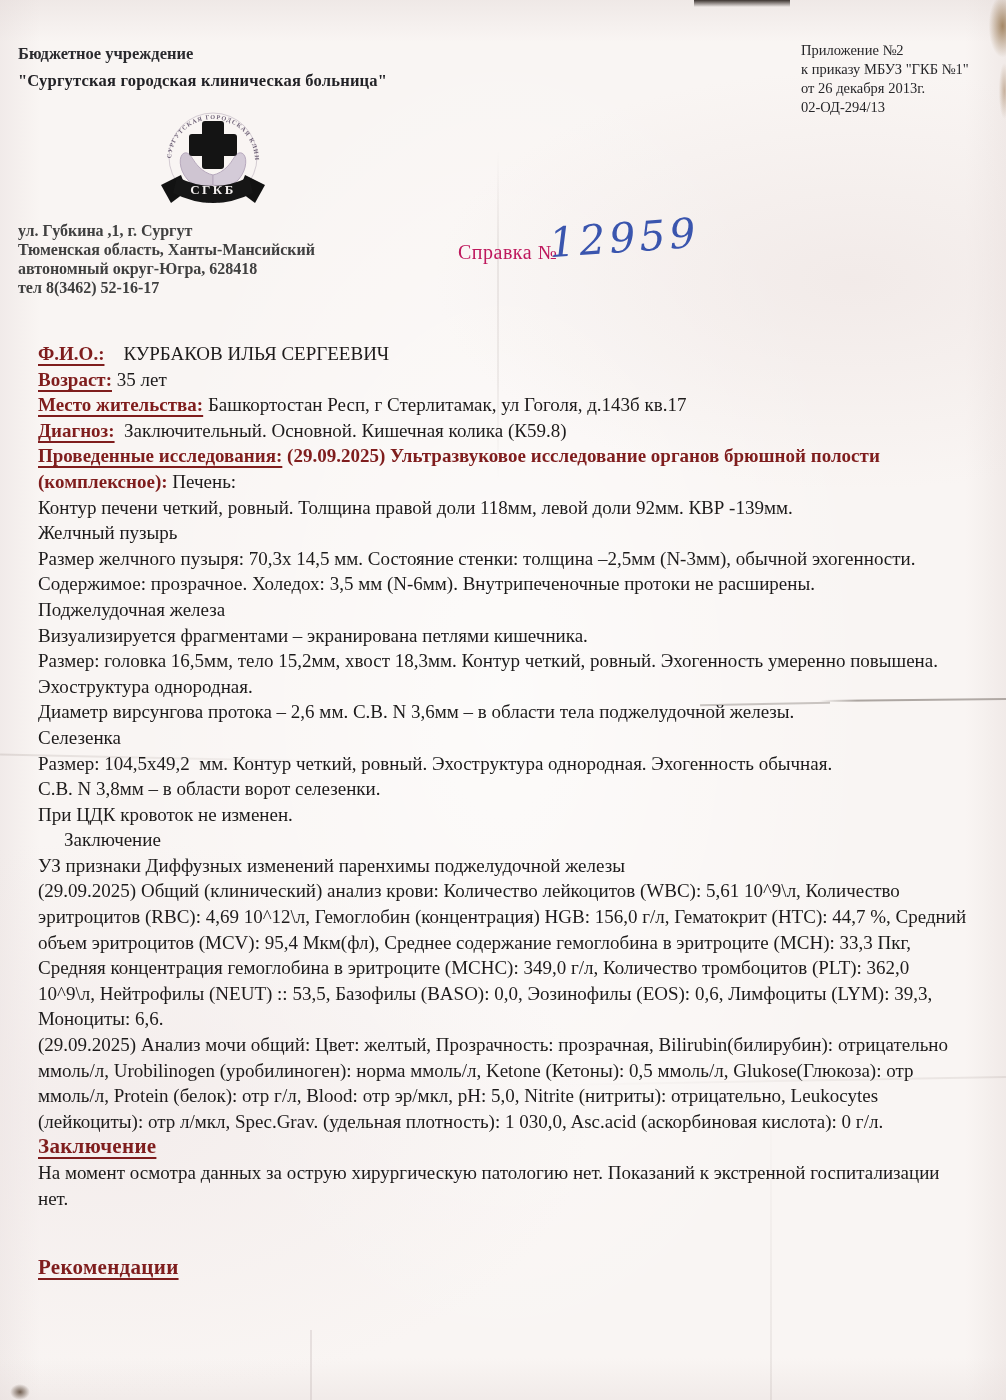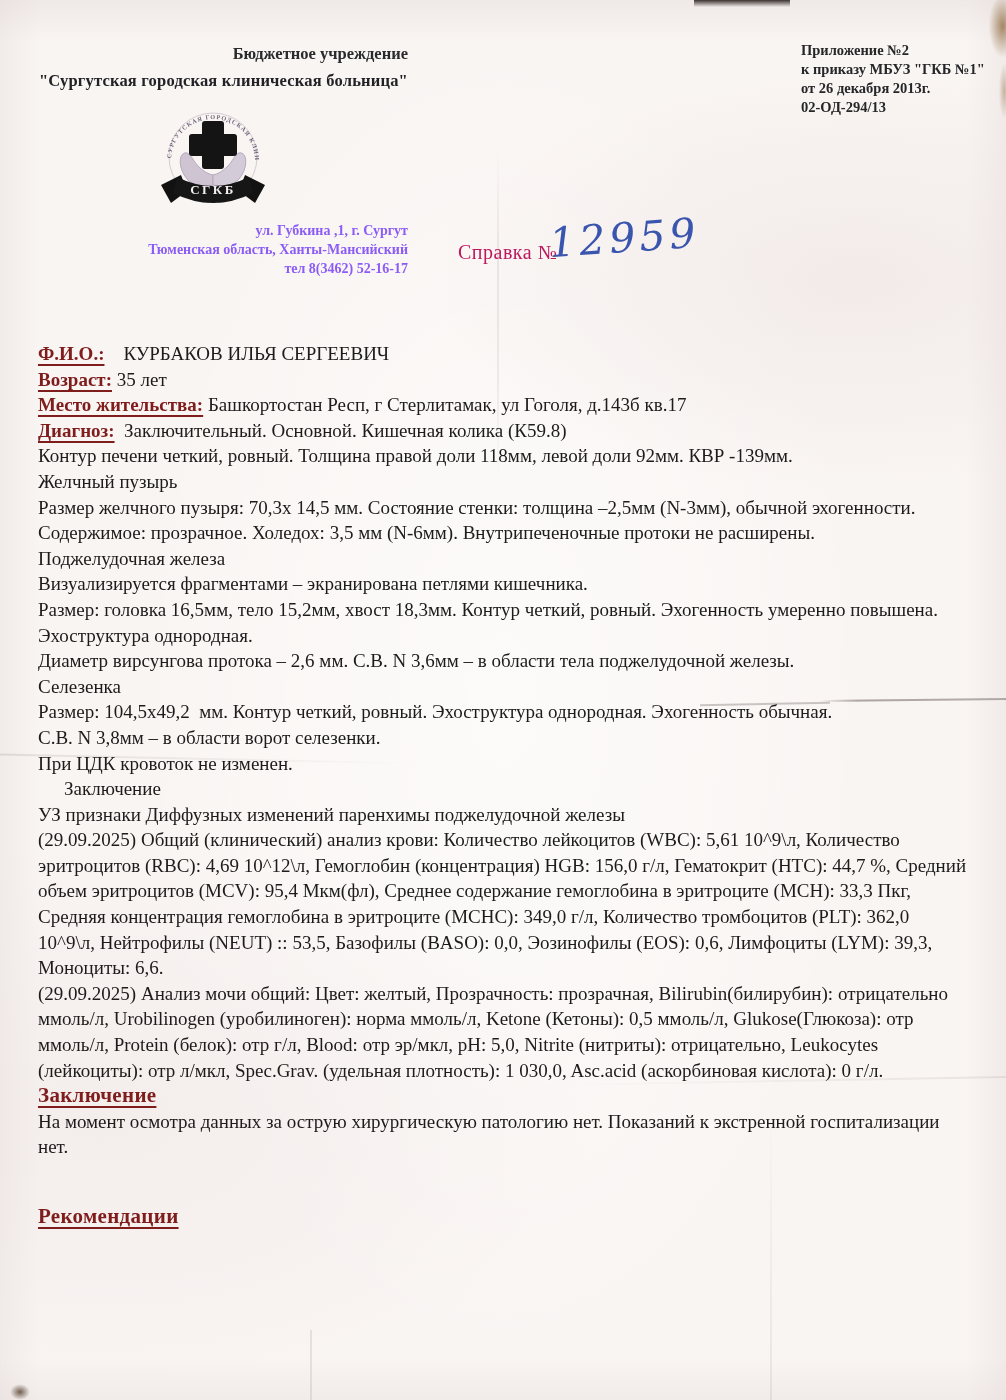--- a/index.html
+++ b/index.html
@@ -17,27 +17,27 @@
       radial-gradient(ellipse 700px 400px at 10% 80%, rgba(238,229,229,.5), transparent 70%),
       radial-gradient(ellipse 500px 900px at 50% 50%, rgba(255,255,255,.6), transparent 75%),
       linear-gradient(90deg, rgba(225,215,214,.35) 0%, rgba(255,255,255,0) 4%, rgba(255,255,255,0) 96%, rgba(228,218,216,.4) 100%),
       linear-gradient(180deg, rgba(229,220,218,.5) 0%, rgba(255,255,255,0) 3%, rgba(255,255,255,0) 97%, rgba(231,222,220,.45) 100%),
       #f9f5f3;
   }
   .crease{position:absolute;pointer-events:none;}
   .artifact{position:absolute;pointer-events:none;}
 
   
-  .org-block{position:absolute;left:18px;top:44px;width:390px;text-align:right;}
+  .org-block{position:absolute;left:18px;top:44px;width:390px;text-align:left;}
   .org-type{font-weight:bold;font-size:16.5px;color:#2a2a2e;}
   .org-name{font-weight:bold;font-size:16.5px;color:#222226;margin-top:7px;letter-spacing:.2px;}
   .logo-wrap{margin:8px auto 0 auto;width:132px;height:118px;}
-  .addr{margin-top:4px;font-weight:bold;font-size:14px;line-height:19px;color:#8b5cf6;}
+  .addr{margin-top:4px;font-weight:bold;font-size:16px;line-height:19px;color:#404040;}
 
-  .annex{position:absolute;left:801px;top:41px;font-weight:bold;font-size:14.5px;line-height:19px;color:#262629;}
+  .annex{position:absolute;left:801px;top:41px;font-weight:normal;font-size:14.5px;line-height:19px;color:#262629;}
 
   .cert-line{position:absolute;left:458px;top:241px;font-weight:normal;font-size:20px;color:#be185d;letter-spacing:.5px;}
   .cert-number{
     position:absolute;left:549px;top:214px;
     font-family:"DejaVu Serif",serif;font-style:italic;
     font-size:41px;color:#3a55ae;letter-spacing:4px;
     transform:rotate(-4deg);
   }
 
   
@@ -99,39 +99,41 @@
         <path d="M14 86 L34 76 L40 92 L24 104 Z" fill="#121212"></path>
         <path d="M118 86 L98 76 L92 92 L108 104 Z" fill="#121212"></path>
         <path d="M30 78 Q66 96 102 78 L106 94 Q66 114 26 94 Z" fill="#161616"></path>
         <text x="66" y="95" text-anchor="middle" font-size="13" font-weight="bold" fill="#f3efee" letter-spacing="2.5">СГКБ</text>
       </g>
     </svg>
   </div>
   <div class="addr">
     <div>ул. Губкина ,1, г. Сургут</div>
     <div>Тюменская область, Ханты-Мансийский</div>
+    <div>автономный округ-Югра,  628418</div>
     <div>тел 8(3462) 52-16-17</div>
   </div>
 </div>
 
 <div class="annex">
   <div>Приложение №2</div>
   <div>к приказу МБУЗ "ГКБ №1"</div>
   <div>от 26 декабря 2013г.</div>
   <div>02-ОД-294/13</div>
 </div>
 
 <div class="cert-line">Справка №</div>
 <div class="cert-number">12959</div>
 
 <div class="doc-body">
     <div class="para"><span class="bold und">Ф.И.О.:</span><span class="">    КУРБАКОВ ИЛЬЯ СЕРГЕЕВИЧ</span></div>
     <div class="para"><span class="bold und">Возраст:</span><span class=""> 35 лет</span></div>
     <div class="para"><span class="bold und">Место жительства:</span><span class=""> Башкортостан Респ, г Стерлитамак, ул Гоголя, д.143б кв.17</span></div>
     <div class="para"><span class="bold und">Диагноз:</span><span class="">  Заключительный. Основной. Кишечная колика (К59.8)</span></div>
+    <div class="para"><span class="bold und">Проведенные исследования:</span><span class=""> </span><span class="bold">(29.09.2025) Ультразвуковое исследование органов брюшной полости (комплексное):</span><span class=""> Печень:</span></div>
     <div class="para"><span class="">Контур печени четкий, ровный. Толщина правой доли 118мм, левой доли 92мм. КВР -139мм.</span></div>
     <div class="para"><span class="">Желчный пузырь</span></div>
     <div class="para"><span class="">Размер желчного пузыря: 70,3х 14,5 мм. Состояние стенки: толщина –2,5мм (N-3мм), обычной эхогенности. Содержимое: прозрачное. Холедох: 3,5 мм (N-6мм). Внутрипеченочные протоки не расширены.</span></div>
     <div class="para"><span class="">Поджелудочная железа</span></div>
     <div class="para"><span class="">Визуализируется фрагментами – экранирована петлями кишечника.</span></div>
     <div class="para"><span class="">Размер: головка 16,5мм, тело 15,2мм, хвост 18,3мм. Контур четкий, ровный. Эхогенность умеренно повышена. Эхоструктура однородная.</span></div>
     <div class="para"><span class="">Диаметр вирсунгова протока – 2,6 мм. С.В. N 3,6мм – в области тела поджелудочной железы.</span></div>
     <div class="para"><span class="">Селезенка</span></div>
     <div class="para"><span class="">Размер: 104,5х49,2  мм. Контур четкий, ровный. Эхоструктура однородная. Эхогенность обычная.</span></div>
     <div class="para"><span class="">С.В. N 3,8мм – в области ворот селезенки.</span></div>

